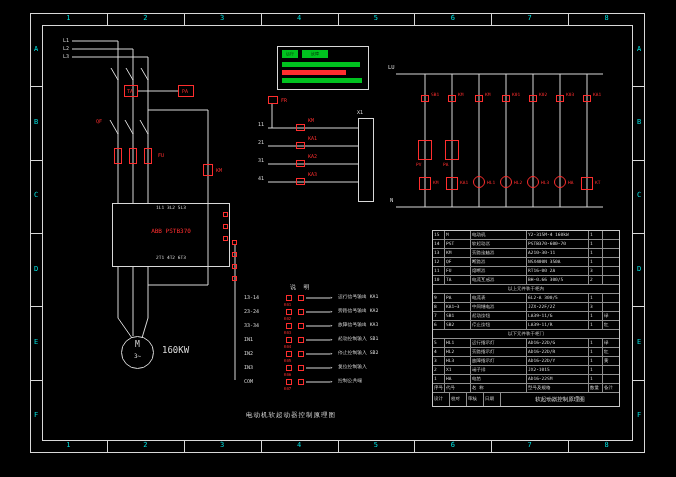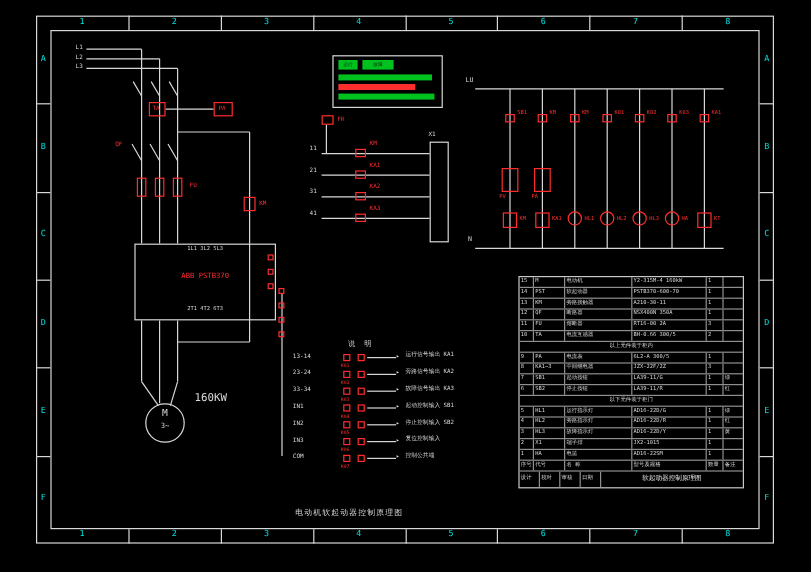--- a/index.html
+++ b/index.html
@@ -119,35 +119,35 @@
   <div class="lbl ctr" style="left:112px;top:205px;width:118px;font-size:4.5px">1L1  3L2  5L3</div>
   <div class="lbl red ctr" style="left:112px;top:228px;width:118px;font-size:6px">ABB PSTB370</div>
   <div class="lbl ctr" style="left:112px;top:255px;width:118px;font-size:4.5px">2T1  4T2  6T3</div>
   <div class="comp" style="left:223px;top:212px;width:5px;height:5px"></div>
   <div class="comp" style="left:223px;top:224px;width:5px;height:5px"></div>
   <div class="comp" style="left:223px;top:236px;width:5px;height:5px"></div>
 
   <div class="wbox circle" style="left:121px;top:336px;width:33px;height:33px"></div>
   <div class="lbl ctr" style="left:121px;top:342px;width:33px;font-size:8px">M</div>
   <div class="lbl ctr" style="left:121px;top:353px;width:33px;font-size:6px">3~</div>
-  <div class="lbl" style="left:162px;top:329px;font-size:9px">160KW</div>
+  <div class="lbl" style="left:162px;top:347px;font-size:9px">160KW</div>
 
   <div class="wbox" style="left:277px;top:46px;width:92px;height:44px"></div>
   <div class="chip" style="left:282px;top:50px;width:16px;height:8px">运行</div>
   <div class="chip" style="left:302px;top:50px;width:26px;height:8px">故障</div>
 
   <div class="lbl" style="left:357px;top:109px">X1</div>
   <div class="wbox" style="left:358px;top:118px;width:16px;height:84px"></div>
 
   <div class="lbl" style="left:388px;top:64px;font-size:5.5px">LU</div>
   <div class="lbl" style="left:390px;top:197px;font-size:5.5px">N</div>
 
   <div class="lbl" style="left:290px;top:284px;font-size:6px;letter-spacing:2px">说 明</div>
 
-  <div class="lbl" style="left:246px;top:424px;font-size:6.5px;letter-spacing:1px">电动机软起动器控制原理图</div>
+  <div class="lbl" style="left:246px;top:412px;font-size:6.5px;letter-spacing:1px">电动机软起动器控制原理图</div>
 
   <div id="parts-table">
       <div class="prow">
         <div class="pcell" style="width: 12px;">15</div>
         <div class="pcell" style="width: 26px;">M</div>
         <div class="pcell" style="width: 56px;">电动机</div>
         <div class="pcell" style="width: 62px;">Y2-315M-4 160kW</div>
         <div class="pcell" style="width: 14px;">1</div>
         <div class="pcell last" style="width: 18px;"></div>
       </div>

